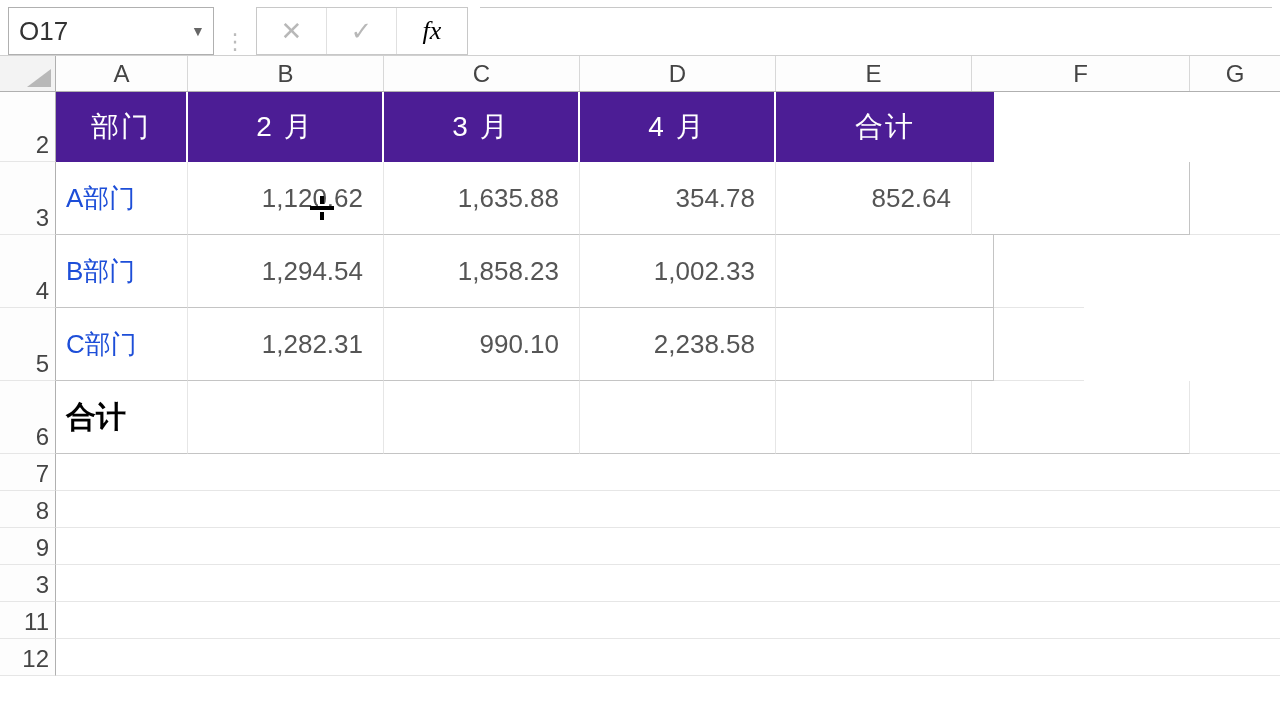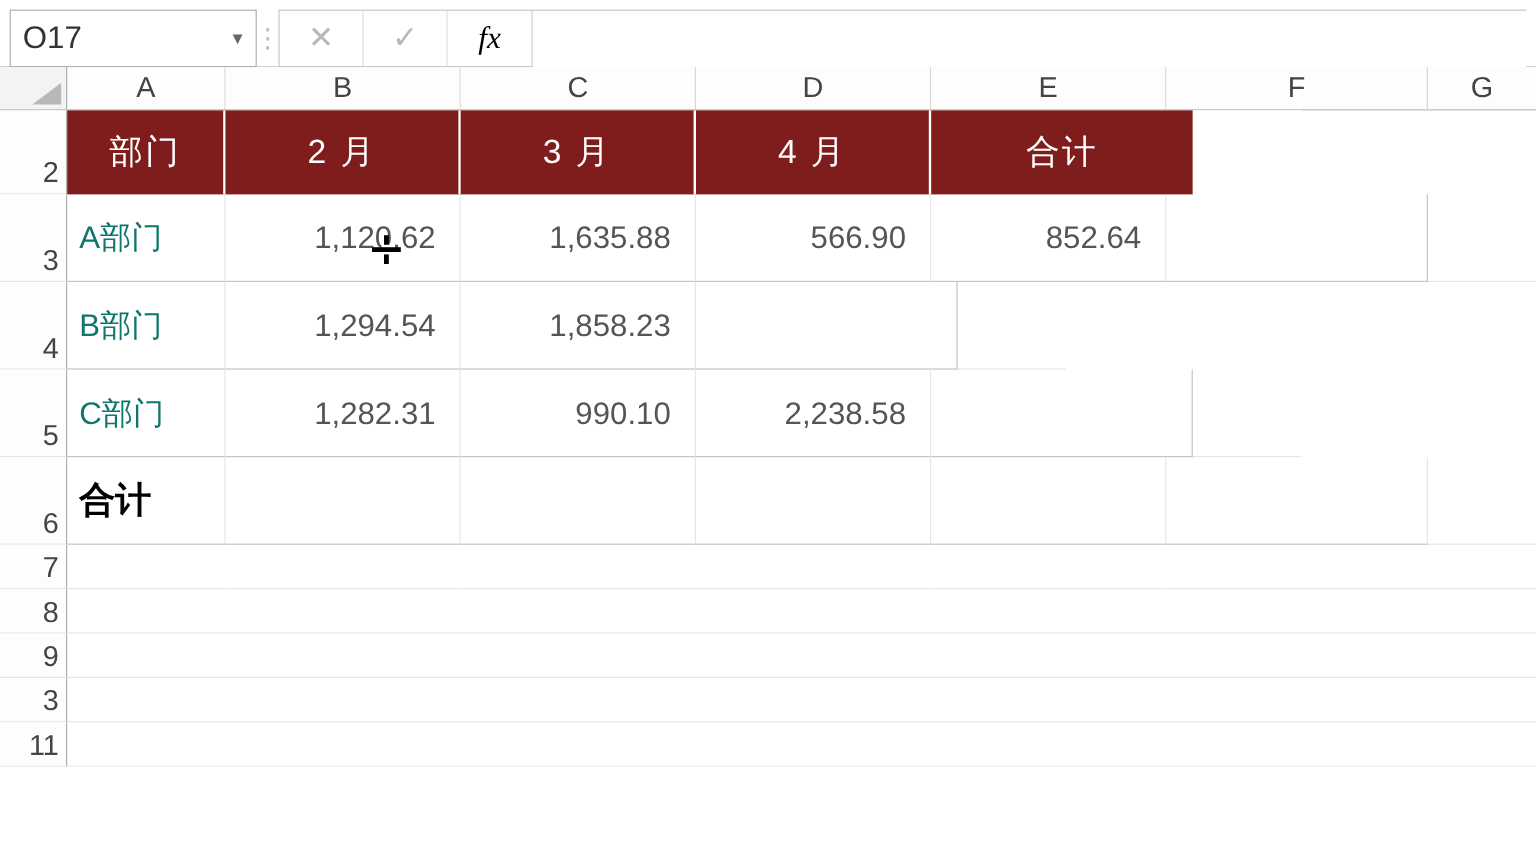--- a/index.html
+++ b/index.html
@@ -1,24 +1,25 @@
 <!DOCTYPE html>
 <html><head>
   <meta charset="utf-8">
   <style>
     * { box-sizing: border-box; margin: 0; padding: 0; }
     body { font-family: "Segoe UI", Arial, sans-serif; background: #fff; overflow: hidden; }
 
     
     .formula-bar-row {
       display: flex;
-      align-items: center;
+      align-items: flex-end;
       height: 56px;
       border-bottom: 1px solid #d0d0d0;
       padding: 8px 8px 0 8px;
+      gap: 12px;
     }
     .name-box {
       width: 206px;
       height: 48px;
       border: 1px solid #b0b0b0;
       display: flex;
       align-items: center;
       background: #fff;
     }
     .name-box-text {
@@ -127,33 +128,33 @@
       align-items: center;
       font-size: 26px;
       color: #444;
       padding: 0 10px;
     }
     .row.empty .cell { border-right: none; }
     .row.empty .cell.cw-A { border-left: none; }
 
     
     .th-row .cell {
-      background: #7f1d1d;
+      background: #4c1d95;
       color: #fff;
       justify-content: center;
       font-size: 28px;
       letter-spacing: 2px;
       border-right: 2px solid #fff;
       border-bottom: none;
     }
     .th-row .cell.cw-F { border-right: none; }
     .th-row .cell.cw-G { background: #fff; }
 
     .data-row .cell { height: 73px; border-bottom: 1px solid #c4c4c4; }
-    .data-row .cell.dept { justify-content: flex-start; color: #0f766e; }
+    .data-row .cell.dept { justify-content: flex-start; color: #1d4ed8; }
     .data-row .cell.num { justify-content: flex-end; padding-right: 20px; color: #555; }
     .data-row .cell.cw-F { border-right: 1px solid #c4c4c4; }
     .data-row .cell.cw-G { border-bottom: 1px solid #e6e6e6; border-right:none;}
 
     .total-row .cell { height: 73px; }
     .total-row .cell.cw-A { font-weight: 700; color:#000; font-size:30px; }
     .total-row .cell { border-bottom: 1px solid #c4c4c4; }
     .total-row .cell.cw-G{border-bottom:1px solid #e6e6e6;border-right:none;}
 
     .row.h-37 .row-header, .row.h-37 .cell { height: 37px; }
@@ -220,31 +221,32 @@
     <div class="cell cw-E">4 月</div>
     <div class="cell cw-F">合计</div>
     <div class="cell cw-G"></div>
   </div>
 
   <div class="row data-row">
     <div class="row-header" style="height:73px;">3</div>
     <div class="cell cw-A dept">A部门</div>
     <div class="cell cw-B num">1,120.62</div>
     <div class="cell cw-C num">1,635.88</div>
-    <div class="cell cw-D num">566.90</div>
+    <div class="cell cw-D num">354.78</div>
     <div class="cell cw-E num">852.64</div>
     <div class="cell cw-F num"></div>
     <div class="cell cw-G"></div>
   </div>
 
   <div class="row data-row">
     <div class="row-header" style="height:73px;">4</div>
     <div class="cell cw-A dept">B部门</div>
     <div class="cell cw-B num">1,294.54</div>
     <div class="cell cw-C num">1,858.23</div>
+    <div class="cell cw-D num">1,002.33</div>
     <div class="cell cw-F num"></div>
     <div class="cell cw-G"></div>
   </div>
 
   <div class="row data-row">
     <div class="row-header" style="height:73px;">5</div>
     <div class="cell cw-A dept">C部门</div>
     <div class="cell cw-B num">1,282.31</div>
     <div class="cell cw-D num">990.10</div>
     <div class="cell cw-E num">2,238.58</div>
@@ -306,18 +308,28 @@
   <div class="row empty h-37">
     <div class="row-header">11</div>
     <div class="cell cw-A"></div>
       <div class="cell cw-B"></div>
       <div class="cell cw-C"></div>
       <div class="cell cw-D"></div>
       <div class="cell cw-E"></div>
       <div class="cell cw-F"></div>
       <div class="cell cw-G"></div>
   </div>
+  <div class="row empty h-37">
+    <div class="row-header">12</div>
+    <div class="cell cw-A"></div>
+      <div class="cell cw-B"></div>
+      <div class="cell cw-C"></div>
+      <div class="cell cw-D"></div>
+      <div class="cell cw-E"></div>
+      <div class="cell cw-F"></div>
+      <div class="cell cw-G"></div>
+  </div>
 
   <div class="cursor-cross" style="left:310px; top:140px;">
     <div class="gap"></div>
   </div>
 
 </div>
 
 </body></html>

